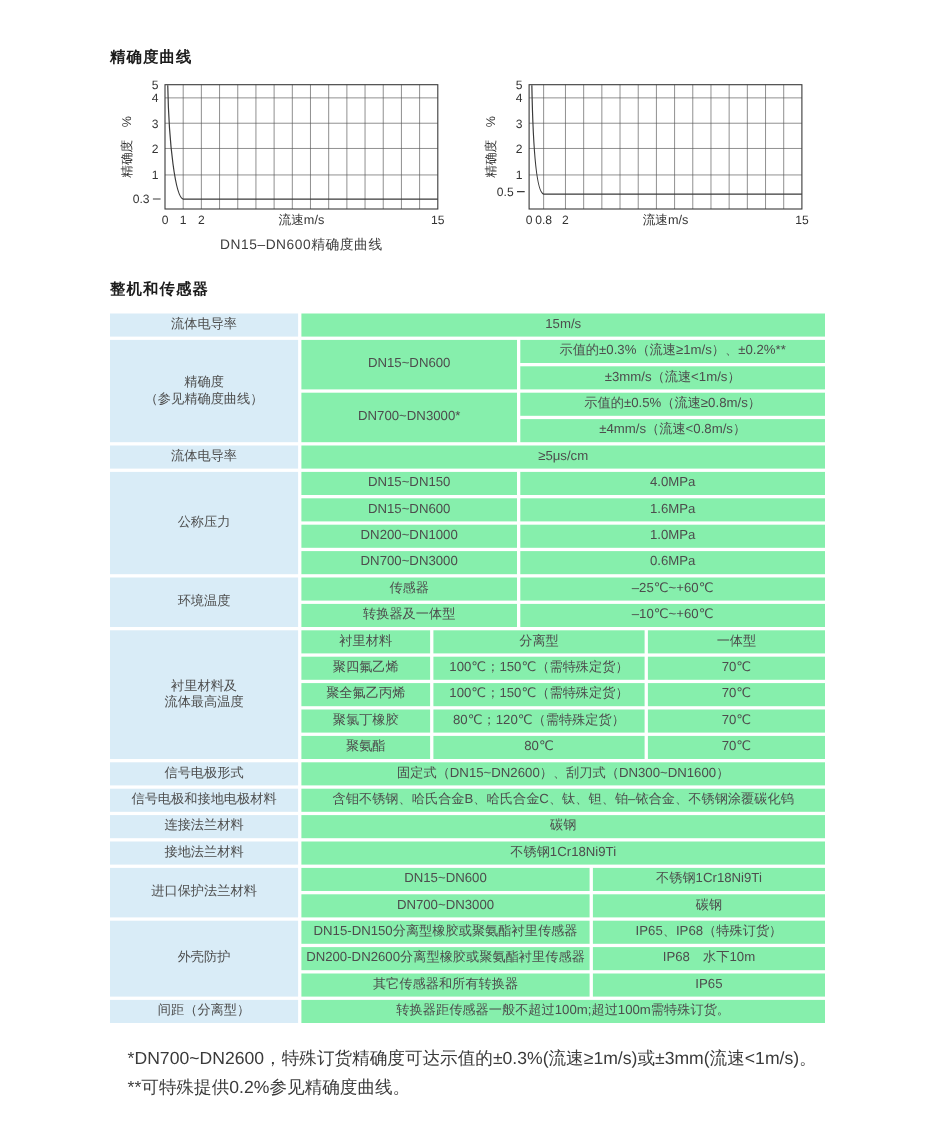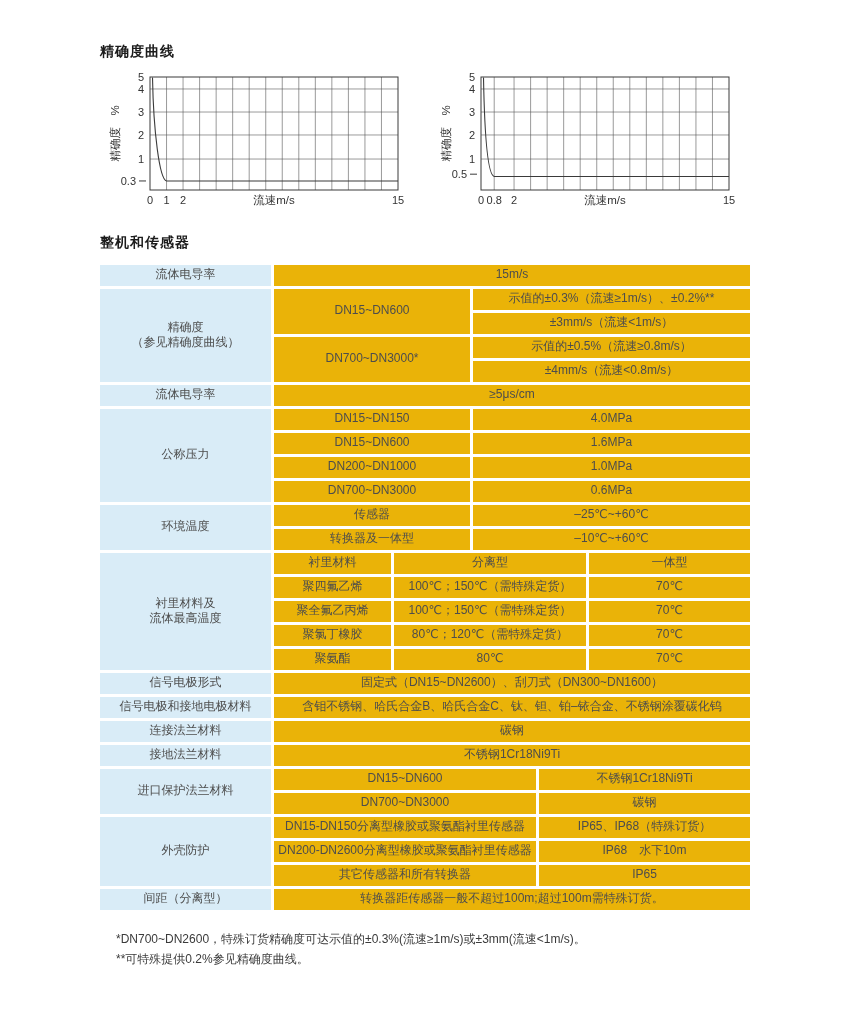--- a/index.html
+++ b/index.html
@@ -28,24 +28,24 @@
     border-collapse:separate; border-spacing:3px;
     table-layout:fixed; margin:10px 0 0 -3px;
   }
   table.spec td {
     height:21px; padding:0 2px;
     font-size:12px; color:#4d4d4d;
     text-align:center; vertical-align:middle;
     line-height:1.3; overflow:hidden;
   }
   td.lbl { background:#d9ecf7; white-space:pre-line; }
-  td.val { background:#eab308; }
+  td.val { background:#86efac; }
   .footnotes {
     margin:16px 0 0 16px;
-    font-size:12px; color:#3a3a3a; line-height:1.7;
+    font-size:16px; color:#3a3a3a; line-height:1.7;
   }
 </style>
 </head>
 <body>
 
 <div class="page">
 
   <div class="sec-title">精确度曲线</div>
 
   <div class="charts-row">
@@ -84,20 +84,21 @@
           <g font-size="11">
             <text x="44" y="133" text-anchor="middle">0</text>
             <text x="60.5416" y="133" text-anchor="middle">1</text>
             <text x="77.0584" y="133" text-anchor="middle">2</text>
             <text x="292" y="133" text-anchor="middle">15</text>
           </g>
           <text x="168" y="133" text-anchor="middle" font-size="11.5">流速m/s</text>
           <text text-anchor="middle" font-size="11.5" transform="translate(13,62.5) rotate(-90)">精确度　%</text>
           <path d="M 46.5 6.5 C 47.5 61, 53.5416 108.46000000000001, 60.5416 109.96000000000001 L 292 109.96000000000001" fill="none" stroke="#3a3a3a" stroke-width="1.1"></path>
         </svg>
+      <div class="chart-caption">DN15–DN600精确度曲线</div>
     </div>
     <div class="chart-block second">
       <svg class="acc-chart" width="305" height="140" viewBox="0 0 305 140">
           <g>
             <line x1="44" y1="17.978" x2="292" y2="17.978" stroke="#555555" stroke-width="0.6"></line>
             <line x1="44" y1="41.03" x2="292" y2="41.03" stroke="#555555" stroke-width="0.6"></line>
             <line x1="44" y1="63.969" x2="292" y2="63.969" stroke="#555555" stroke-width="0.6"></line>
             <line x1="44" y1="88.038" x2="292" y2="88.038" stroke="#555555" stroke-width="0.6"></line>
             <line x1="57.2184" y1="6" x2="57.2184" y2="119" stroke="#555555" stroke-width="0.6"></line>
             <line x1="77.0584" y1="6" x2="77.0584" y2="119" stroke="#555555" stroke-width="0.6"></line>

